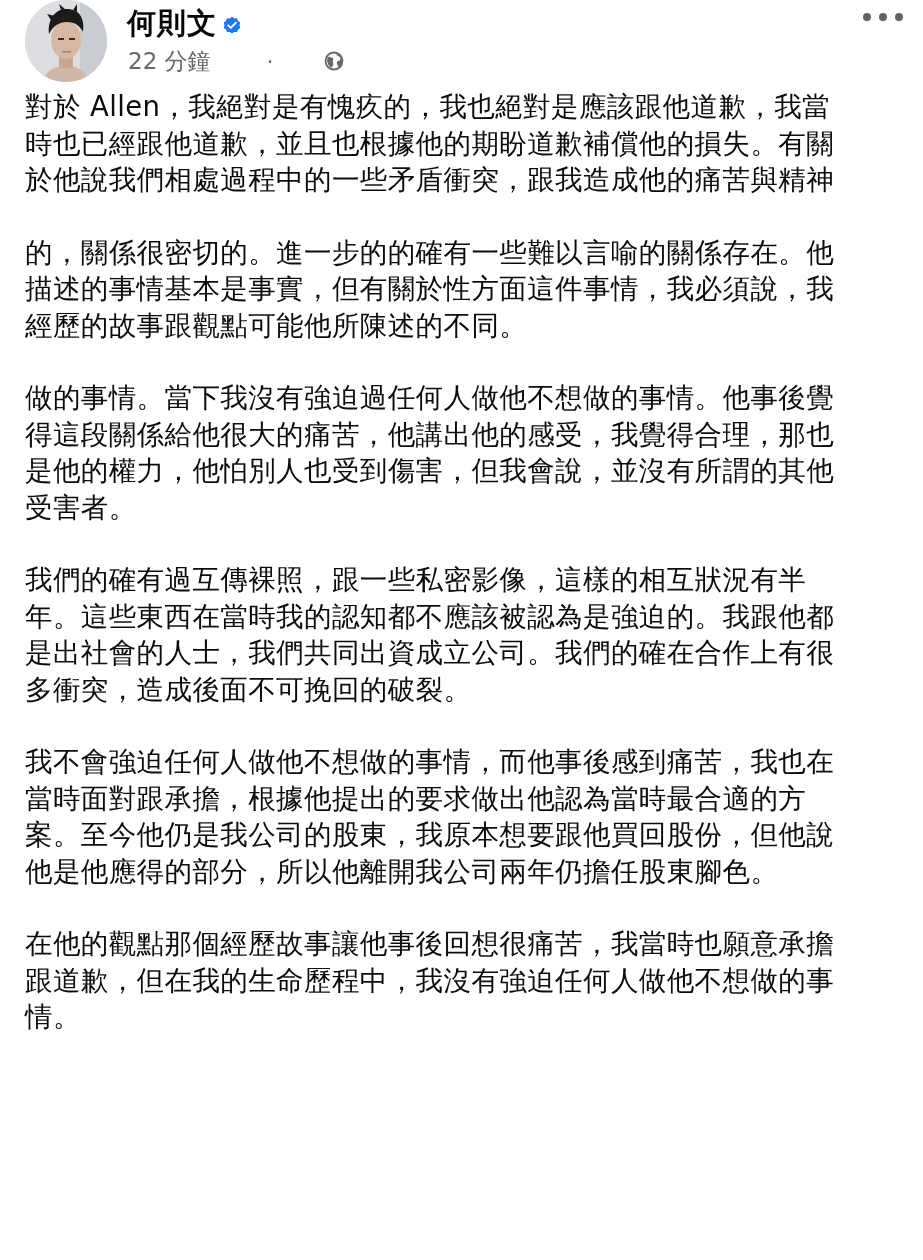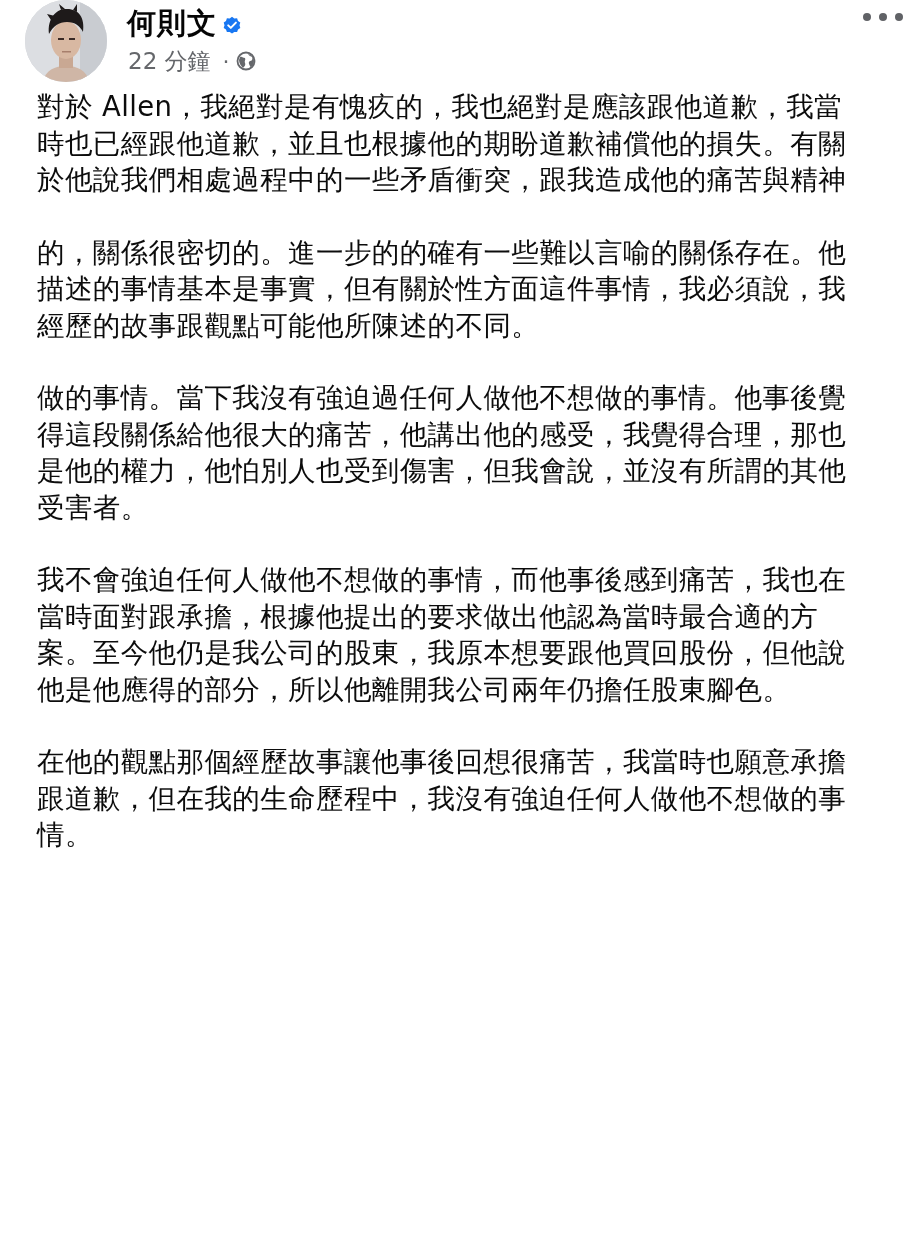--- a/index.html
+++ b/index.html
@@ -53,20 +53,21 @@
   .meta-row {
     position: absolute;
     left: 128px;
     top: 46px;
     height: 30px;
     display: flex;
     align-items: center;
     color: #65676b;
     font-size: 23px;
     white-space: nowrap;
+    gap: 44px;
   }
   .meta-dot {
     margin: 0 6px 0 12px;
     font-size: 22px;
   }
   .globe-icon {
     width: 20px;
     height: 20px;
     display: inline-block;
   }
@@ -91,21 +92,21 @@
   .post-body {
     position: absolute;
     left: 25px;
     top: 88px;
     width: 880px;
   }
   .paragraph {
     font-size: 27.5px;
     line-height: 36.5px;
     color: #0c0c0c;
-    margin: 0 0 36px 12px;
+    margin: 0 0 36px 0;
     text-align: justify;
     word-break: break-all;
     letter-spacing: 0.4px;
   }
   .paragraph .line {
     display: block;
     white-space: nowrap;
   }
 </style>
 </head>
@@ -167,20 +168,26 @@
     <span class="line">描述的事情基本是事實，但有關於性方面這件事情，我必須說，我</span>
     <span class="line">經歷的故事跟觀點可能他所陳述的不同。</span>
   </p>
   <p class="paragraph">
     <span class="line">做的事情。當下我沒有強迫過任何人做他不想做的事情。他事後覺</span>
     <span class="line">得這段關係給他很大的痛苦，他講出他的感受，我覺得合理，那也</span>
     <span class="line">是他的權力，他怕別人也受到傷害，但我會說，並沒有所謂的其他</span>
     <span class="line">受害者。</span>
   </p>
   <p class="paragraph">
+    <span class="line">我們的確有過互傳裸照，跟一些私密影像，這樣的相互狀況有半</span>
+    <span class="line">年。這些東西在當時我的認知都不應該被認為是強迫的。我跟他都</span>
+    <span class="line">是出社會的人士，我們共同出資成立公司。我們的確在合作上有很</span>
+    <span class="line">多衝突，造成後面不可挽回的破裂。</span>
+  </p>
+  <p class="paragraph">
     <span class="line">我不會強迫任何人做他不想做的事情，而他事後感到痛苦，我也在</span>
     <span class="line">當時面對跟承擔，根據他提出的要求做出他認為當時最合適的方</span>
     <span class="line">案。至今他仍是我公司的股東，我原本想要跟他買回股份，但他說</span>
     <span class="line">他是他應得的部分，所以他離開我公司兩年仍擔任股東腳色。</span>
   </p>
   <p class="paragraph">
     <span class="line">在他的觀點那個經歷故事讓他事後回想很痛苦，我當時也願意承擔</span>
     <span class="line">跟道歉，但在我的生命歷程中，我沒有強迫任何人做他不想做的事</span>
     <span class="line">情。</span>
   </p>

